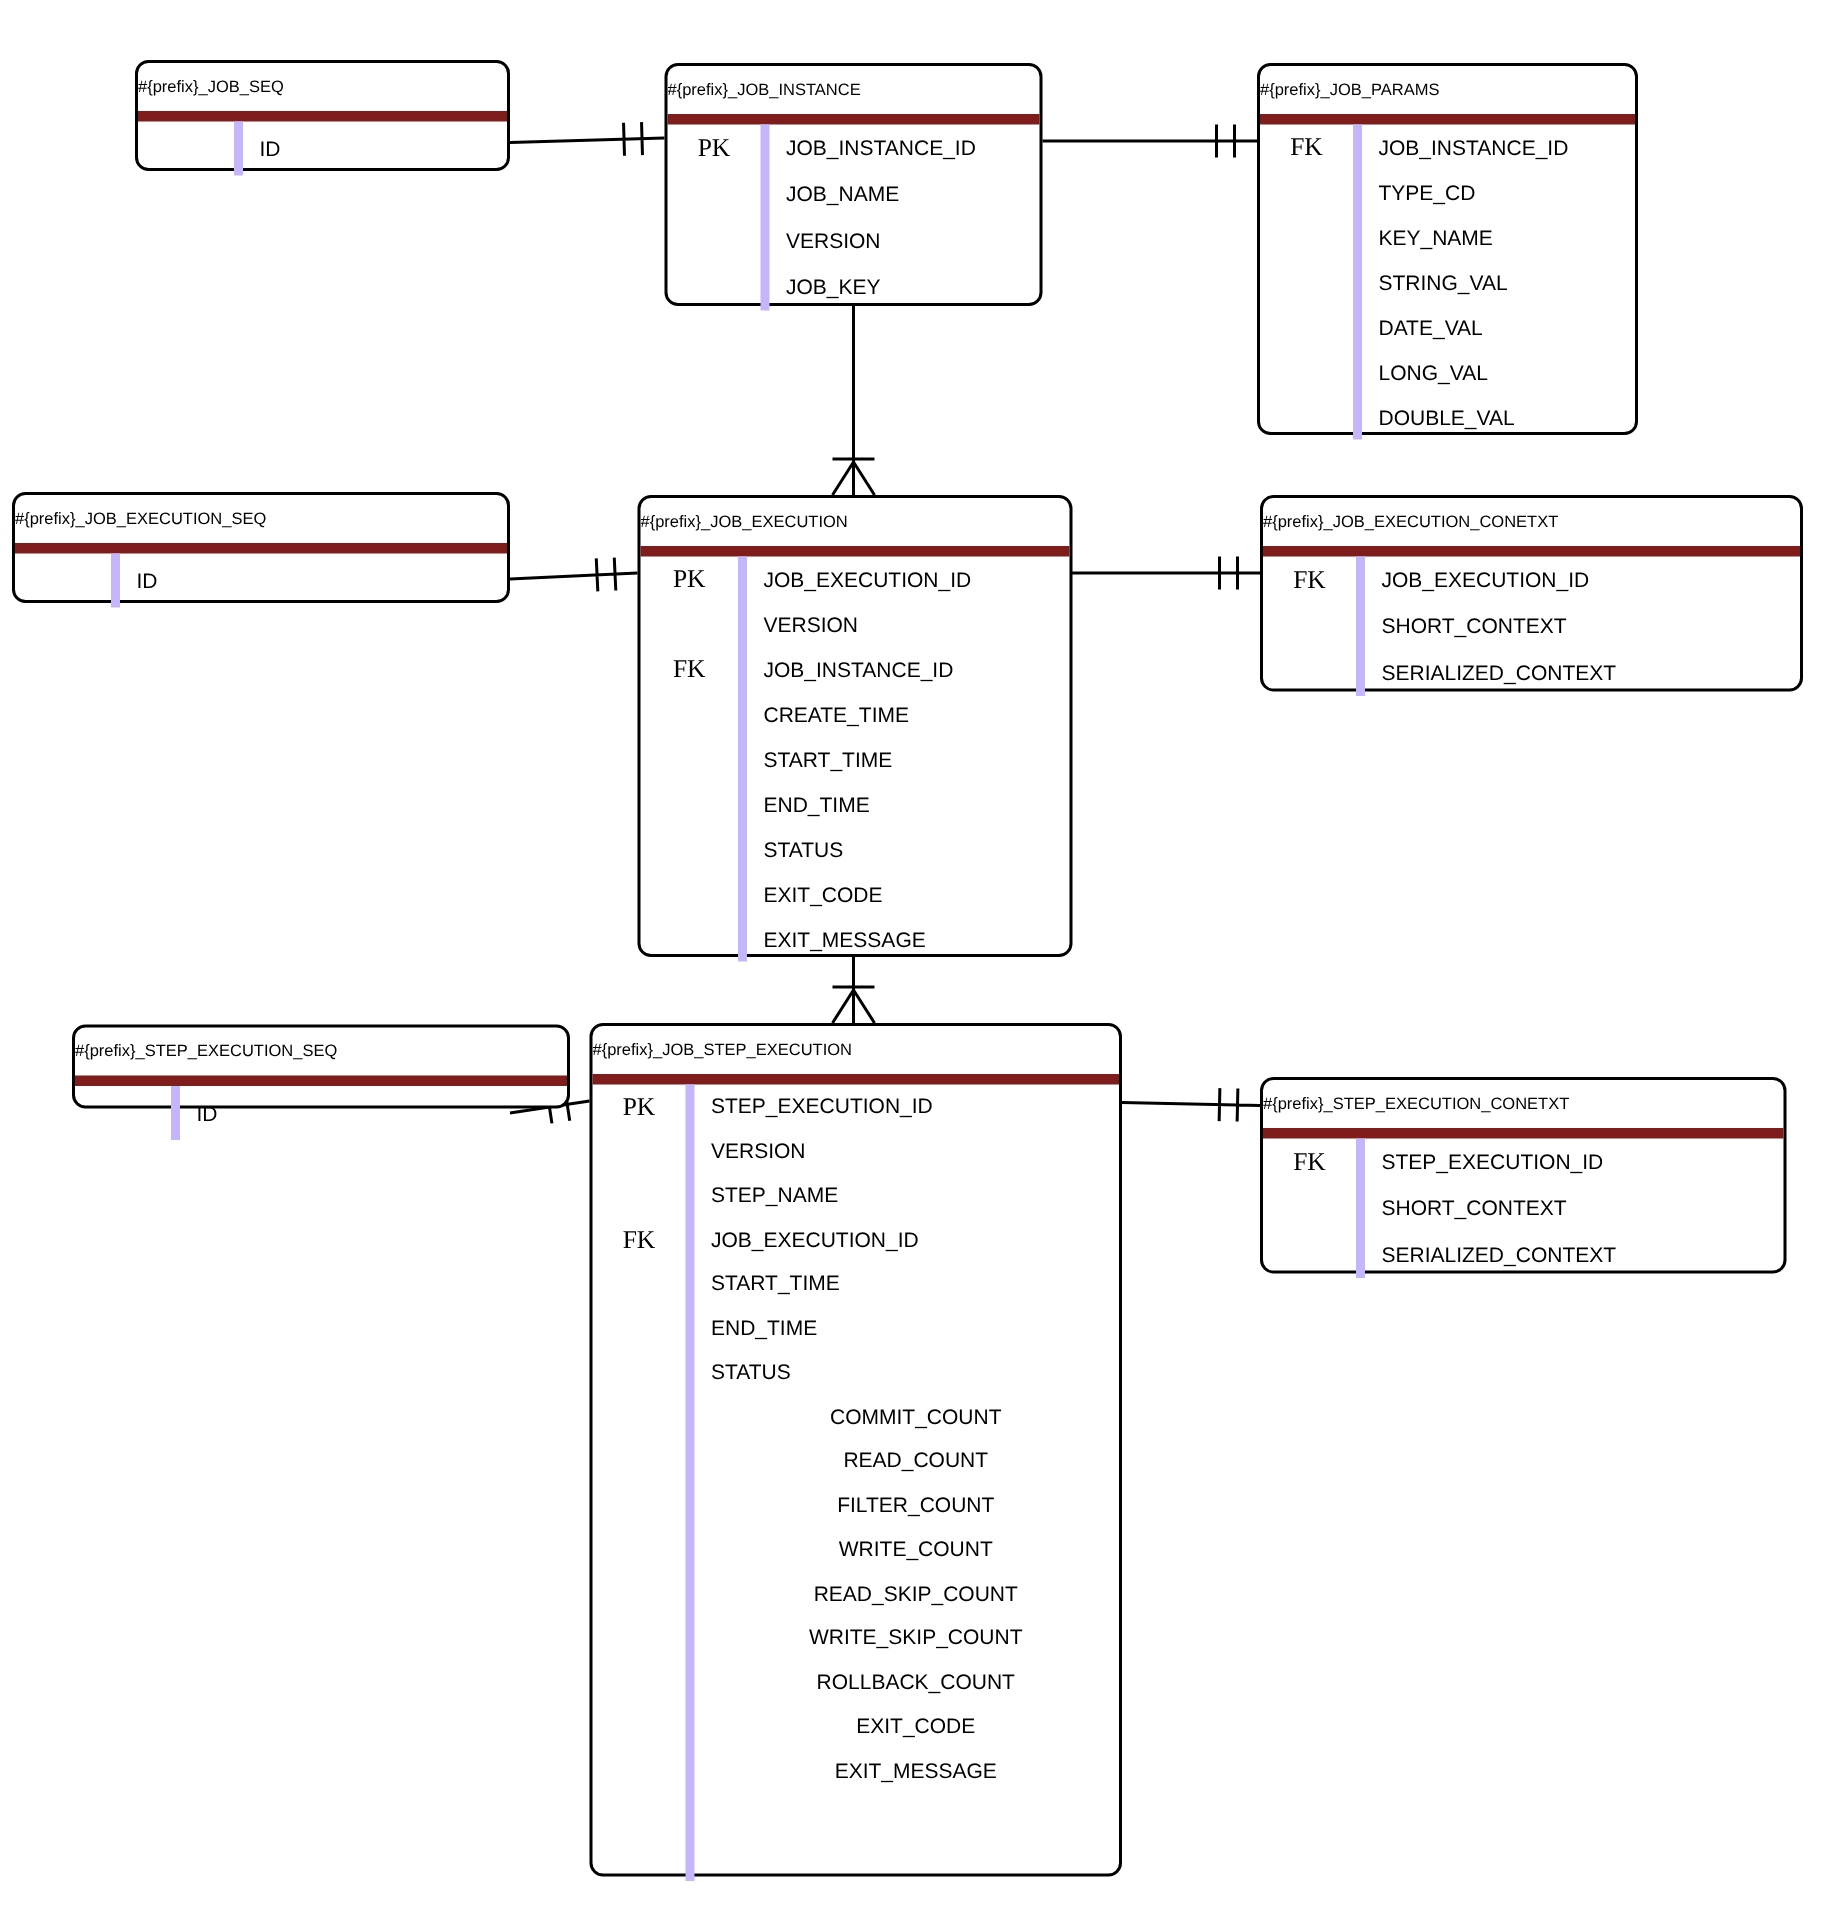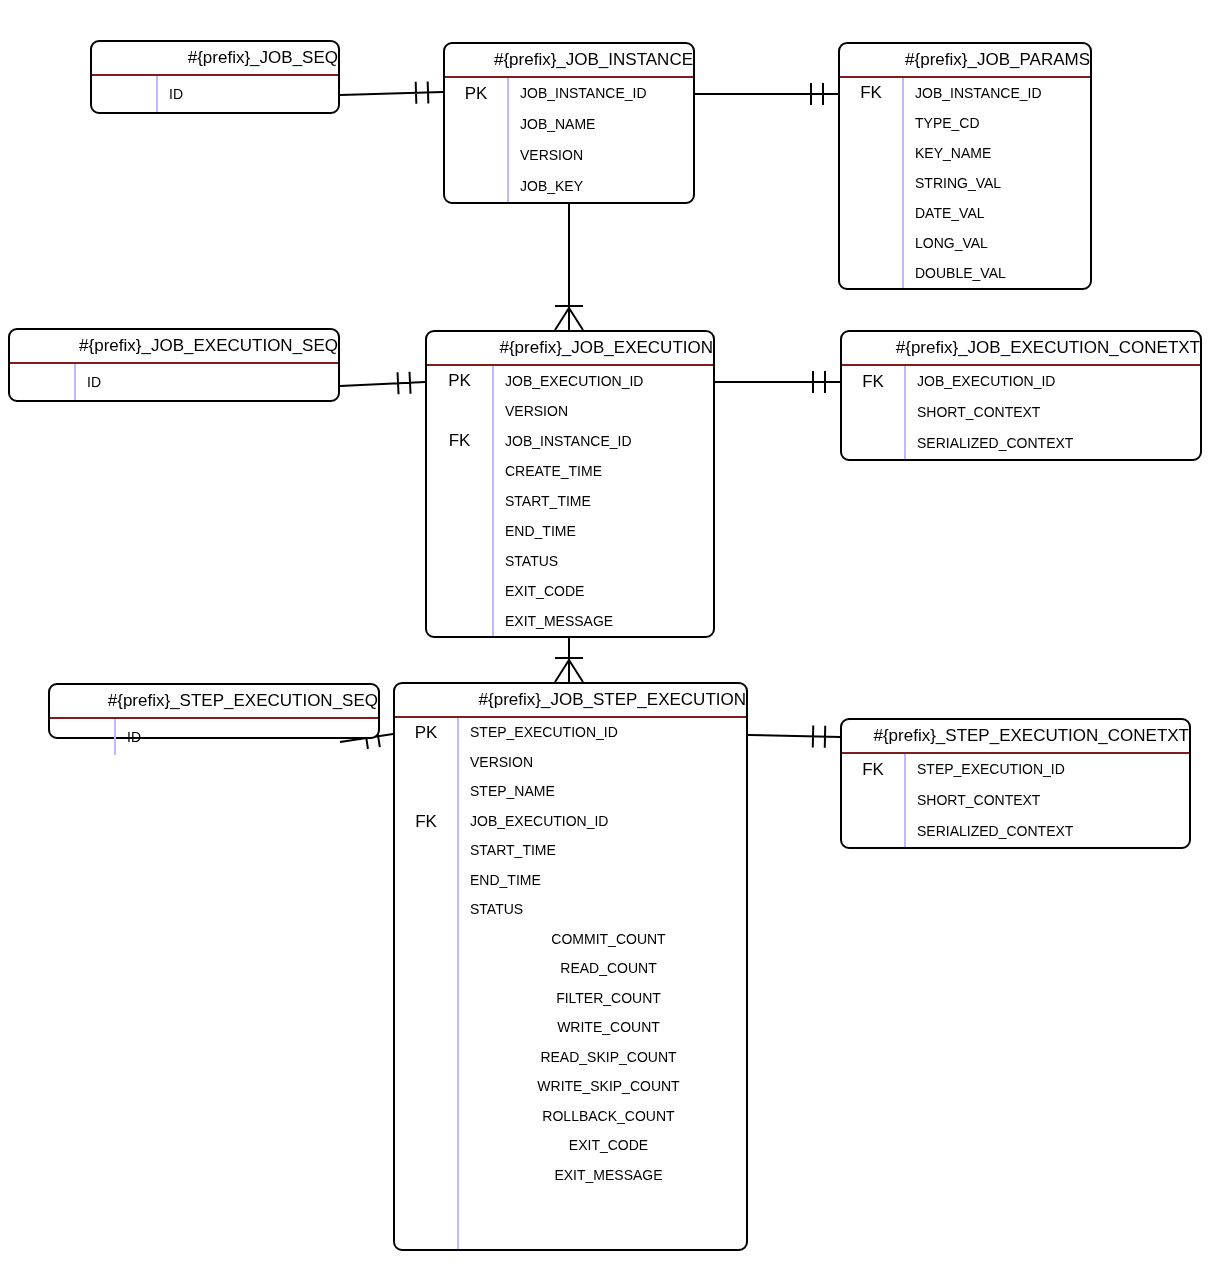--- a/index.html
+++ b/index.html
@@ -6,25 +6,25 @@
   .canvas{
     position:relative;width:1232px;height:1270px;background:#ffffff;
     font-family:"Liberation Sans",sans-serif;color:#000;
   }
   svg.wires{position:absolute;left:0;top:0;pointer-events:none;}
   .tbl{
     position:absolute;box-sizing:border-box;background:#ffffff;
     border:2px solid #000;border-radius:9px;
   }
   .ttl{
-    height:32px;line-height:32px;border-bottom:2px solid #7f1d1d;
-    text-align:right;font-size:17px;white-space:nowrap;overflow:hidden;
+    height:32px;line-height:32px;border-bottom:7px solid #7f1d1d;
+    text-align:left;font-size:11px;white-space:nowrap;overflow:hidden;
   }
   .tbody{display:flex;padding-bottom:1px;}
-  .keys{flex:none;width:var(--kw);border-right:2px solid #c4b5fd;}
+  .keys{flex:none;width:var(--kw);border-right:6px solid #c4b5fd;font-family:Liberation Serif, serif;}
   .fields{flex:1;min-width:0;}
   .keys>div{height:var(--rh);line-height:var(--rh);font-size:17px;text-align:center;}
   .fields>div{height:var(--rh);line-height:var(--rh);font-size:14px;padding-left:11px;white-space:nowrap;}
   .fields>div.center{text-align:center;padding-left:12px;}
 
   #t-job_seq            {left:90px;  top:40px;  width:250px; height:74px;  --kw:64px; --rh:36px;}
   #t-job_instance       {left:443px; top:42px;  width:252px; height:162px; --kw:62px; --rh:31px;}
   #t-job_params         {left:838px; top:42px;  width:254px; height:248px; --kw:62px; --rh:30px;}
   #t-job_execution_seq  {left:8px;   top:328px; width:332px; height:74px;  --kw:64px; --rh:36px;}
   #t-job_execution      {left:425px; top:330px; width:290px; height:308px; --kw:65px; --rh:30px;}

